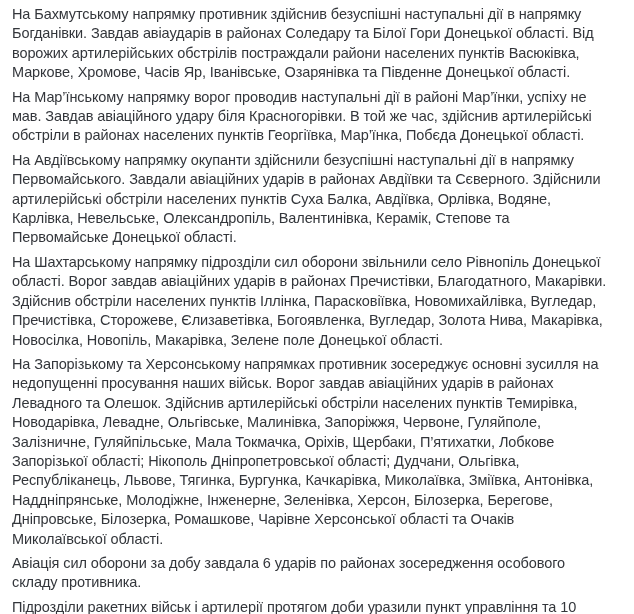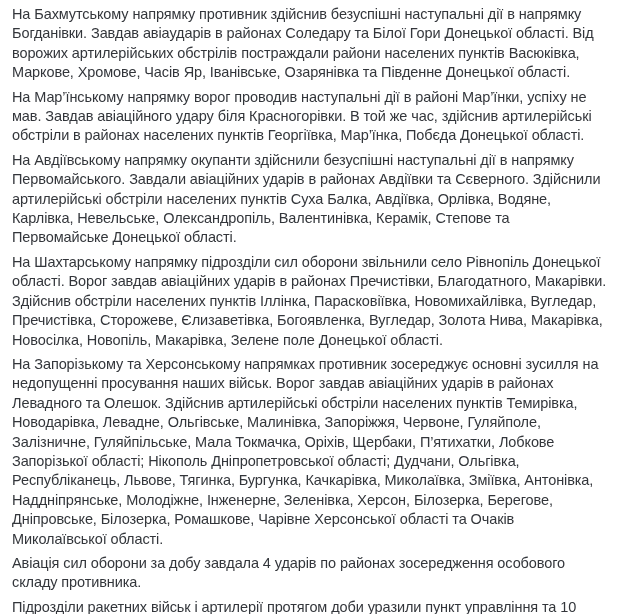--- a/index.html
+++ b/index.html
@@ -28,15 +28,15 @@
   </style>
 </head>
 <body>
 
 <div class="report">
   <p>На Бахмутському напрямку противник здійснив безуспішні наступальні дії в напрямку Богданівки. Завдав авіаударів в районах Соледару та Білої Гори Донецької області. Від ворожих артилерійських обстрілів постраждали райони населених пунктів Васюківка, Маркове, Хромове, Часів Яр, Іванівське, Озарянівка та Південне Донецької області.</p>
   <p>На Мар’їнському напрямку ворог проводив наступальні дії в районі Мар’їнки, успіху не мав. Завдав авіаційного удару біля Красногорівки. В той же час, здійснив артилерійські обстріли в районах населених пунктів Георгіївка, Мар’їнка, Побєда Донецької області.</p>
   <p>На Авдіївському напрямку окупанти здійснили безуспішні наступальні дії в напрямку Первомайського. Завдали авіаційних ударів в районах Авдіївки та Сєверного. Здійснили артилерійські обстріли населених пунктів Суха Балка, Авдіївка, Орлівка, Водяне, Карлівка, Невельське, Олександропіль, Валентинівка, Керамік, Степове та Первомайське Донецької області.</p>
   <p>На Шахтарському напрямку підрозділи сил оборони звільнили село Рівнопіль Донецької області.  Ворог завдав авіаційних ударів в районах Пречистівки, Благодатного, Макарівки. Здійснив обстріли населених пунктів Іллінка, Парасковіївка, Новомихайлівка, Вугледар, Пречистівка, Сторожеве, Єлизаветівка, Богоявленка, Вугледар, Золота Нива, Макарівка, Новосілка, Новопіль, Макарівка, Зелене поле Донецької області.</p>
   <p>На Запорізькому та Херсонському напрямках противник зосереджує основні зусилля на недопущенні просування наших військ. Ворог завдав авіаційних ударів в районах Левадного та Олешок. Здійснив артилерійські обстріли населених пунктів Темирівка, Новодарівка, Левадне, Ольгівське, Малинівка, Запоріжжя, Червоне, Гуляйполе, Залізничне, Гуляйпільське, Мала Токмачка, Оріхів, Щербаки, П’ятихатки, Лобкове Запорізької області; Нікополь Дніпропетровської області; Дудчани, Ольгівка, Республіканець, Львове, Тягинка, Бургунка, Качкарівка, Миколаївка, Зміївка, Антонівка, Наддніпрянське, Молодіжне, Інженерне, Зеленівка, Херсон, Білозерка, Берегове, Дніпровське, Білозерка, Ромашкове, Чарівне Херсонської області та Очаків Миколаївської області.</p>
-  <p>Авіація сил оборони за добу завдала 4 ударів по районах зосередження особового складу противника.</p>
+  <p>Авіація сил оборони за добу завдала 6 ударів по районах зосередження особового складу противника.</p>
   <p>Підрозділи ракетних військ і артилерії протягом доби уразили пункт управління та 10 артилерійських підрозділів ворога на вогневих позиціях.</p>
 </div>
 
 </body></html>

